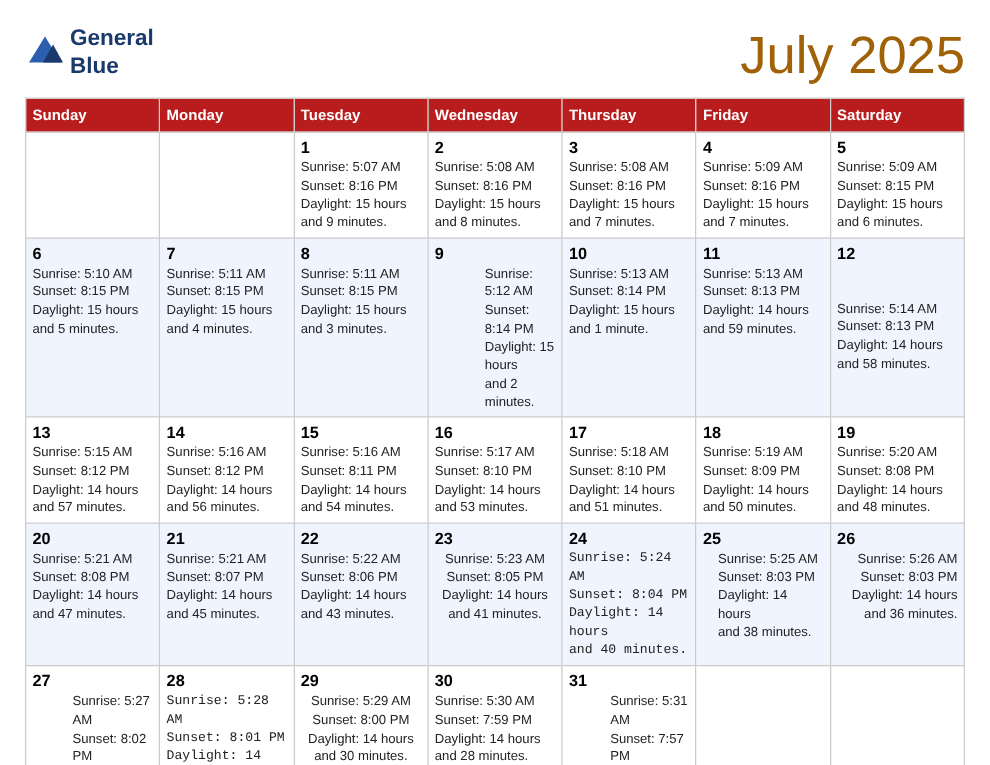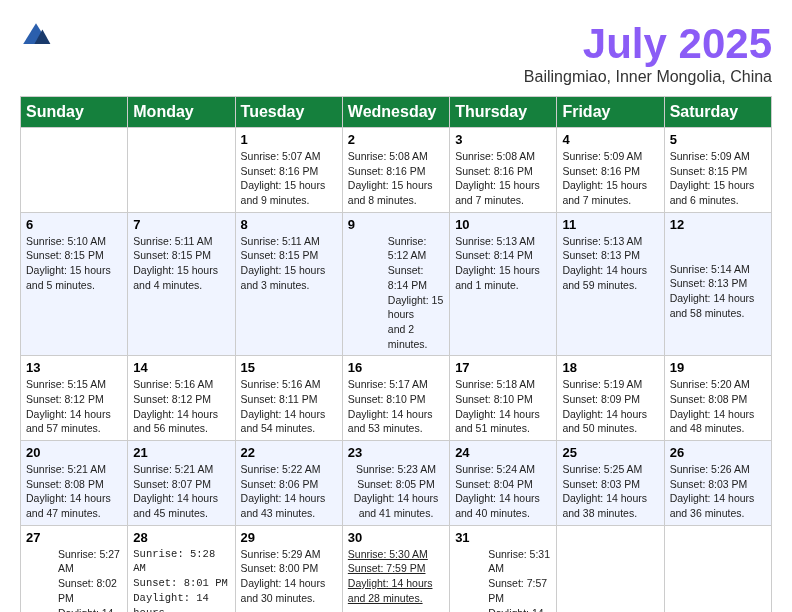--- a/index.html
+++ b/index.html
@@ -29,38 +29,38 @@
     .logo-icon {
       width: 32px;
       height: 32px;
       margin-right: 4px;
     }
     .title-block {
       text-align: right;
     }
     .month-title {
       font-size: 42px;
-      color: #8b5cf6;
-      font-weight: bold;
+      color: #a16207;
+      font-weight: normal;
     }
     .location-title {
       font-size: 16px;
       color: #333;
     }
     table {
       width: 100%;
       border-collapse: collapse;
       font-size: 11px;
     }
     thead tr th {
-      background-color: #15803d;
+      background-color: #b91c1c;
       color: #fff;
       text-align: left;
       padding: 6px 5px;
-      font-size: 16px;
+      font-size: 12px;
       border: 1px solid #ccc;
     }
     tbody tr td {
       border: 1px solid #ccc;
       vertical-align: top;
       padding: 4px 5px;
       height: 80px;
       width: 107px;
     }
     tbody tr:nth-child(even) td {
@@ -86,24 +86,27 @@
   </style>
 </head>
 <body>
 
 <div class="header">
   <div class="logo">
     <svg class="logo-icon" viewBox="0 0 40 40">
       <polygon points="20,4 36,30 4,30" fill="#2b5fad"></polygon>
       <polygon points="28,12 38,30 18,30" fill="#1a3a6b"></polygon>
     </svg>
+    <div class="logo-text">
+      <span>General</span><br>
+      <span>Blue</span>
+    </div>
   </div>
   <div class="title-block">
     <div class="month-title">July 2025</div>
-    <div class="location-title">Bailingmiao, Inner Mongolia, China</div>
   </div>
 </div>
 
 <table>
   <thead>
     <tr id="weekday-header">
         <th>Sunday</th>
         <th>Monday</th>
         <th>Tuesday</th>
         <th>Wednesday</th>
@@ -278,35 +281,35 @@
         </td>
         <td>
           <span class="day-num">23</span>
           <div class="cell-text" style="white-space: pre-line; text-align: center;">Sunrise: 5:23 AM
 Sunset: 8:05 PM
 Daylight: 14 hours
 and 41 minutes.</div>
         </td>
         <td>
           <span class="day-num">24</span>
-          <div class="cell-text" style="white-space: pre-line;">Sunrise: 5:24 AM
+          <div class="cell-text" style="white-space: pre-line; font-family: Liberation Mono, monospace;">Sunrise: 5:24 AM
 Sunset: 8:04 PM
 Daylight: 14 hours
 and 40 minutes.</div>
         </td>
         <td>
           <span class="day-num">25</span>
-          <div class="cell-text" style="white-space: pre-line;">Sunrise: 5:25 AM
+          <div class="cell-text" style="white-space: pre-line; margin-left: 12px;">Sunrise: 5:25 AM
 Sunset: 8:03 PM
 Daylight: 14 hours
 and 38 minutes.</div>
         </td>
         <td>
           <span class="day-num">26</span>
-          <div class="cell-text" style="white-space: pre-line;">Sunrise: 5:26 AM
+          <div class="cell-text" style="white-space: pre-line; text-align: right;">Sunrise: 5:26 AM
 Sunset: 8:03 PM
 Daylight: 14 hours
 and 36 minutes.</div>
         </td>
       </tr>
       <tr>
         <td>
           <span class="day-num">27</span>
           <div class="cell-text" style="white-space: pre-line; margin-left: 32px;">Sunrise: 5:27 AM
 Sunset: 8:02 PM
@@ -315,28 +318,28 @@
         </td>
         <td>
           <span class="day-num">28</span>
           <div class="cell-text" style="white-space: pre-line; font-family: Liberation Mono, monospace;">Sunrise: 5:28 AM
 Sunset: 8:01 PM
 Daylight: 14 hours
 and 32 minutes.</div>
         </td>
         <td>
           <span class="day-num">29</span>
-          <div class="cell-text" style="white-space: pre-line;">Sunrise: 5:29 AM
+          <div class="cell-text" style="white-space: pre-line; text-align: center;">Sunrise: 5:29 AM
 Sunset: 8:00 PM
 Daylight: 14 hours
 and 30 minutes.</div>
         </td>
         <td>
           <span class="day-num">30</span>
-          <div class="cell-text" style="white-space: pre-line; text-decoration: underline;">Sunrise: 5:30 AM
+          <div class="cell-text" style="white-space: pre-line;">Sunrise: 5:30 AM
 Sunset: 7:59 PM
 Daylight: 14 hours
 and 28 minutes.</div>
         </td>
         <td>
           <span class="day-num">31</span>
           <div class="cell-text" style="white-space: pre-line; margin-left: 33px;">Sunrise: 5:31 AM
 Sunset: 7:57 PM
 Daylight: 14 hours
 and 26 minutes.</div>

